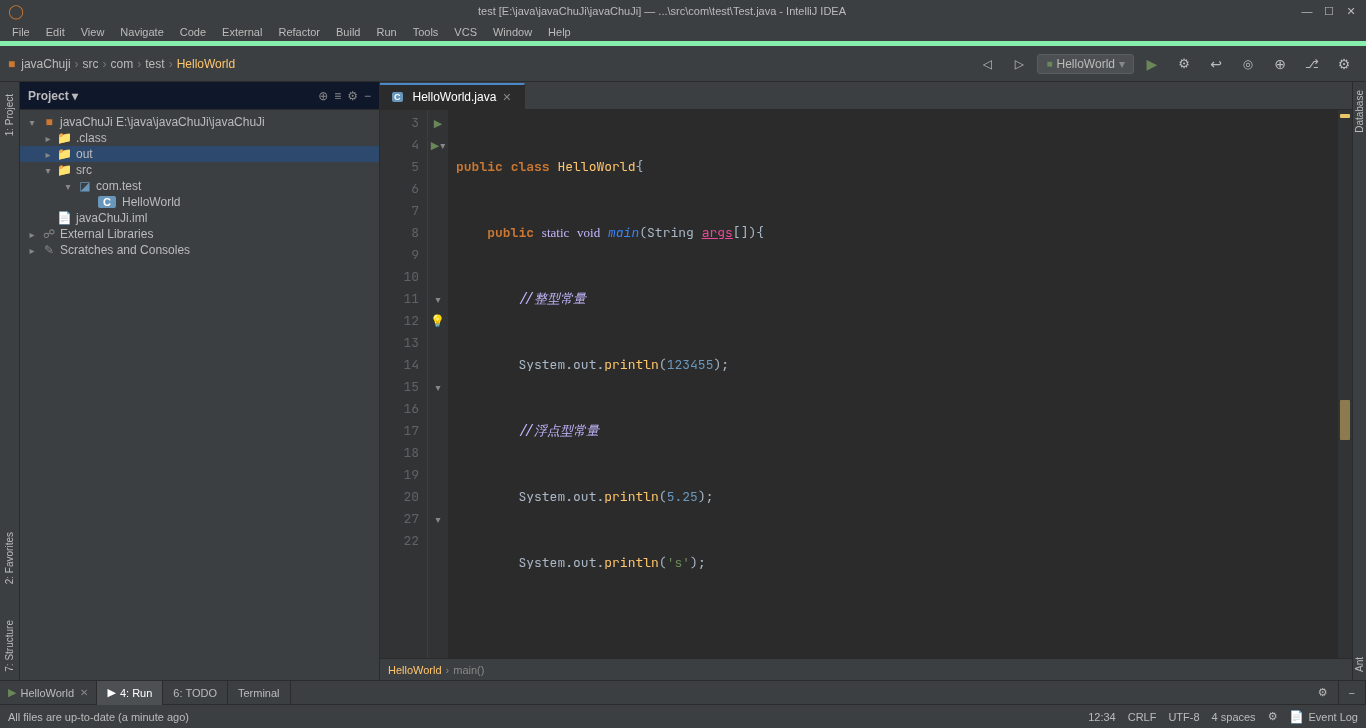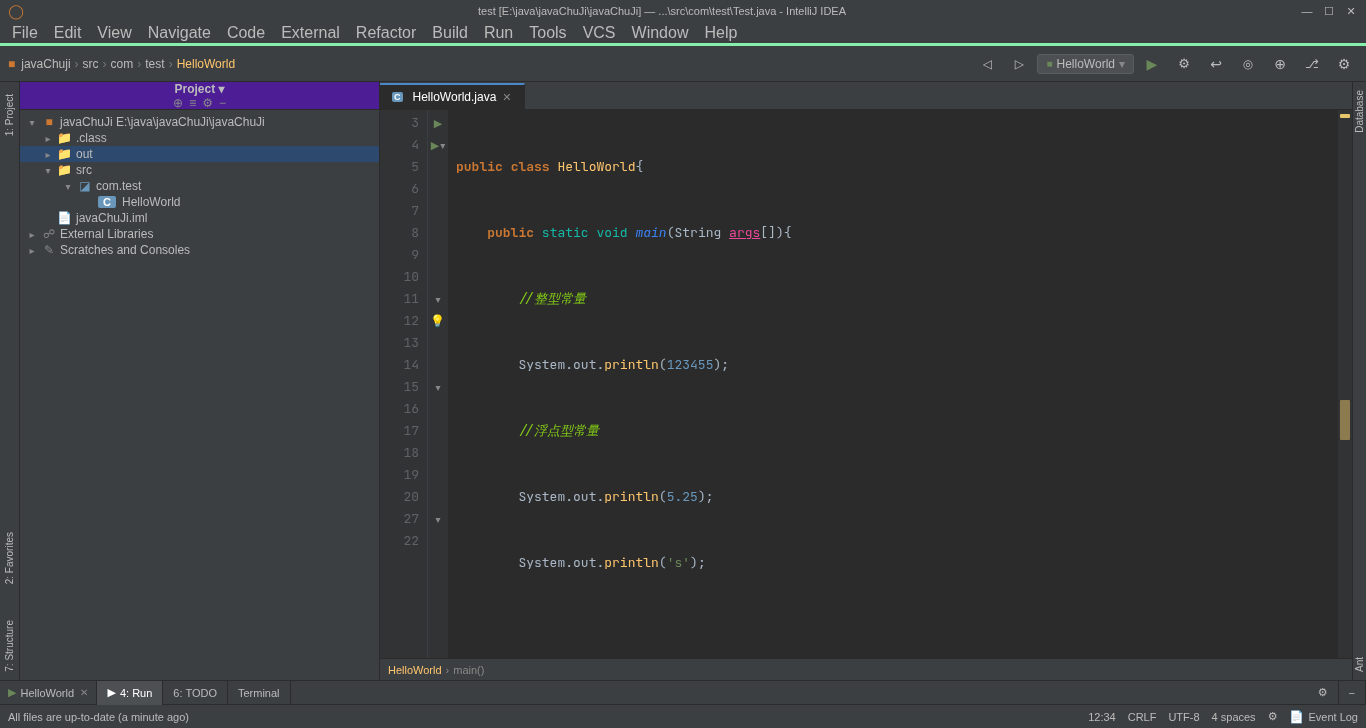--- a/index.html
+++ b/index.html
@@ -20,22 +20,22 @@
     #titlebar .win-controls { display: flex; gap: 8px; }
     #titlebar .win-btn { width: 14px; height: 14px; cursor: pointer; color: #bbbbbb; font-size: 11px; display: flex; align-items: center; justify-content: center; }
 
     
     #menubar {
       height: 24px;
       background: #3c3f41;
       display: flex;
       align-items: center;
       padding: 0 4px;
-      font-size: 16px;
-      border-bottom: 3px solid #86efac;
+      font-size: 11px;
+      border-bottom: 5px solid #86efac;
     }
     #menubar .menu-item {
       padding: 2px 8px;
       cursor: pointer;
       color: #bbbbbb;
     }
 
     
     #toolbar {
       height: 36px;
@@ -114,27 +114,26 @@
     
     #project-panel {
       width: 360px;
       background: #3c3f41;
       border-right: 1px solid #2b2b2b;
       display: flex;
       flex-direction: column;
     }
     #project-header {
       height: 28px;
-      background: #4c1d95;
+      background: #0f172a;
       display: flex;
       align-items: center;
       justify-content: space-between;
       padding: 0 8px;
       border-bottom: 1px solid #2b2b2b;
-      flex-direction: column;
     }
     #project-header .title { font-size: 12px; font-weight: bold; color: #bbbbbb; }
     #project-header .icons { display: flex; gap: 6px; color: #888; cursor: pointer; }
     #project-tree { flex: 1; overflow-y: auto; padding: 4px 0; }
     .tree-item {
       display: flex;
       align-items: center;
       padding: 1px 0;
       cursor: pointer;
       white-space: nowrap;
@@ -300,24 +299,24 @@
       gap: 4px;
       cursor: pointer;
       font-size: 11px;
       color: #bbbbbb;
       border-right: 1px solid #2b2b2b;
     }
     .bottom-tab.active { background: #4c5052; color: #ffffff; }
 
     
     .kw { color: #cc7832; font-weight: bold; }
-    .kw2 { color: #14b8a6; }
+    .kw2 { color: #c4b5fd; font-family: Liberation Serif, serif; }
     .type { color: #a9b7c6; }
     .number { color: #6897bb; }
-    .comment-zh { color: #84cc16; font-style: italic; }
+    .comment-zh { color: #c4b5fd; font-style: italic; }
     .out { color: #a9b7c6; }
     .char-val { color: #6a8759; }
 
     
     #run-panel-label {
       display: flex;
       align-items: center;
       height: 24px;
       padding: 0 8px;
       color: #bbbbbb;

